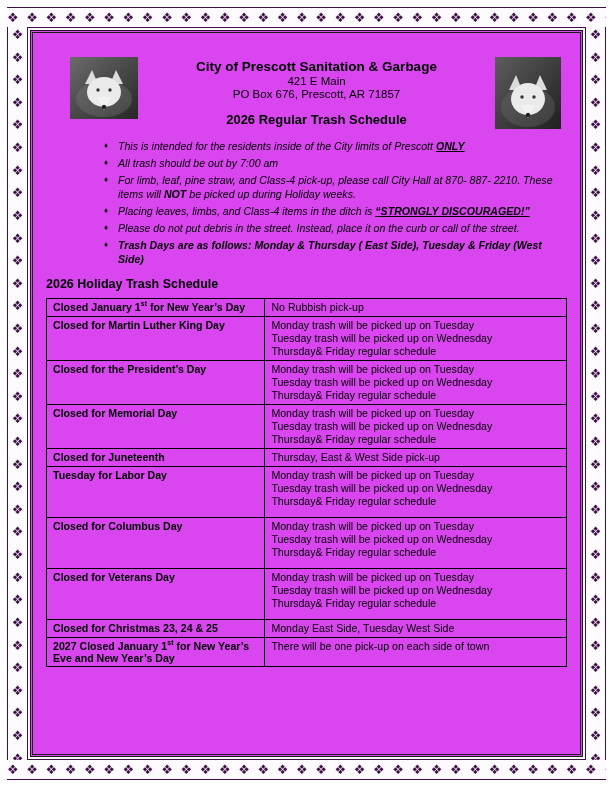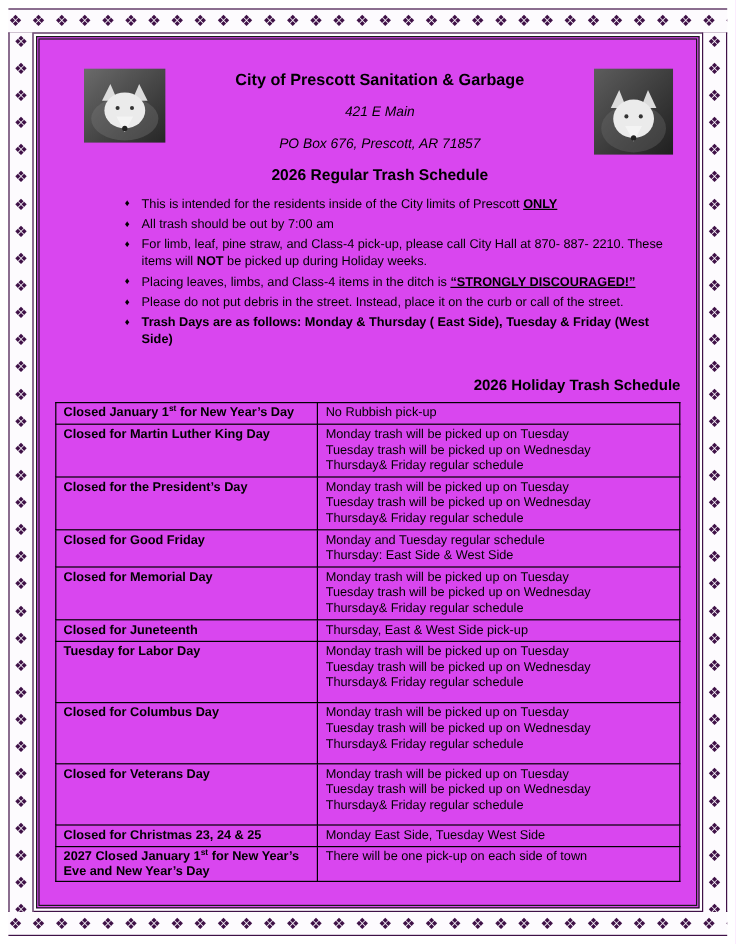--- a/index.html
+++ b/index.html
@@ -22,31 +22,31 @@
     position:absolute; inset:30px; border:3px double #1a1a1a;
     padding:8px 13px; box-sizing:border-box; overflow:hidden; background:#d946ef;
   }
 
   .header { display:flex; align-items:flex-start; padding-top:16px; }
   .wolf { flex:0 0 auto; display:block; }
   .wolf.leftw  { margin-left:24px; }
   .wolf.rightw { margin-right:6px; }
   .head-center { flex:1 1 auto; text-align:center; padding-top:2px; }
   .doc-title { font-size:13.5px; font-weight:bold; }
-  .addr { font-size:11.5px; margin-top:14px;font-style:italic; }
+  .addr { font-size:11.5px; margin-top:1px; }
   .section-title { font-size:13px; font-weight:bold; margin-top:12px; }
 
   .bullets { margin:10px 2px 0 58px; font-size:10.6px; }
   .bullet { display:flex; line-height:14px; margin-bottom:3px; }
   .bmark { flex:0 0 14px; font-size:8px; line-height:14px; }
-  .btext { flex:1 1 auto; }
+  .btext { flex:1 1 auto;font-style:italic; }
   .b  { font-weight:bold; }
   .bu { font-weight:bold; text-decoration:underline; }
 
-  .holiday-title { text-align:right; font-weight:bold; font-size:12.5px; margin:24px 0 7px; }
+  .holiday-title { text-align:left; font-weight:bold; font-size:12.5px; margin:11px 0 7px; }
 
   table.sched { width:100%; border-collapse:collapse; font-size:10.6px; }
   table.sched td { border:1px solid #000; padding:2px 6px; vertical-align:top; }
   td.hol { width:42%; font-weight:bold; }
   .sl { line-height:13px; }
   tr.tall td { padding-bottom:9px; }
   sup { font-size:7px; line-height:0; }
 </style>
 </head>
 <body>
@@ -154,27 +154,20 @@
         </tr>
         <tr>
           <td class="hol"><span>Closed for the President’s Day</span></td>
           <td class="sch">
             <div class="sl">Monday trash will be picked up on Tuesday</div>
               <div class="sl">Tuesday trash will be picked up on Wednesday</div>
               <div class="sl">Thursday&amp; Friday regular schedule</div>
           </td>
         </tr>
         <tr>
-          <td class="hol"><span>Closed for Good Friday</span></td>
-          <td class="sch">
-            <div class="sl">Monday and Tuesday regular schedule</div>
-              <div class="sl">Thursday: East Side &amp; West Side</div>
-          </td>
-        </tr>
-        <tr>
           <td class="hol"><span>Closed for Memorial Day</span></td>
           <td class="sch">
             <div class="sl">Monday trash will be picked up on Tuesday</div>
               <div class="sl">Tuesday trash will be picked up on Wednesday</div>
               <div class="sl">Thursday&amp; Friday regular schedule</div>
           </td>
         </tr>
         <tr>
           <td class="hol"><span>Closed for Juneteenth</span></td>
           <td class="sch">

